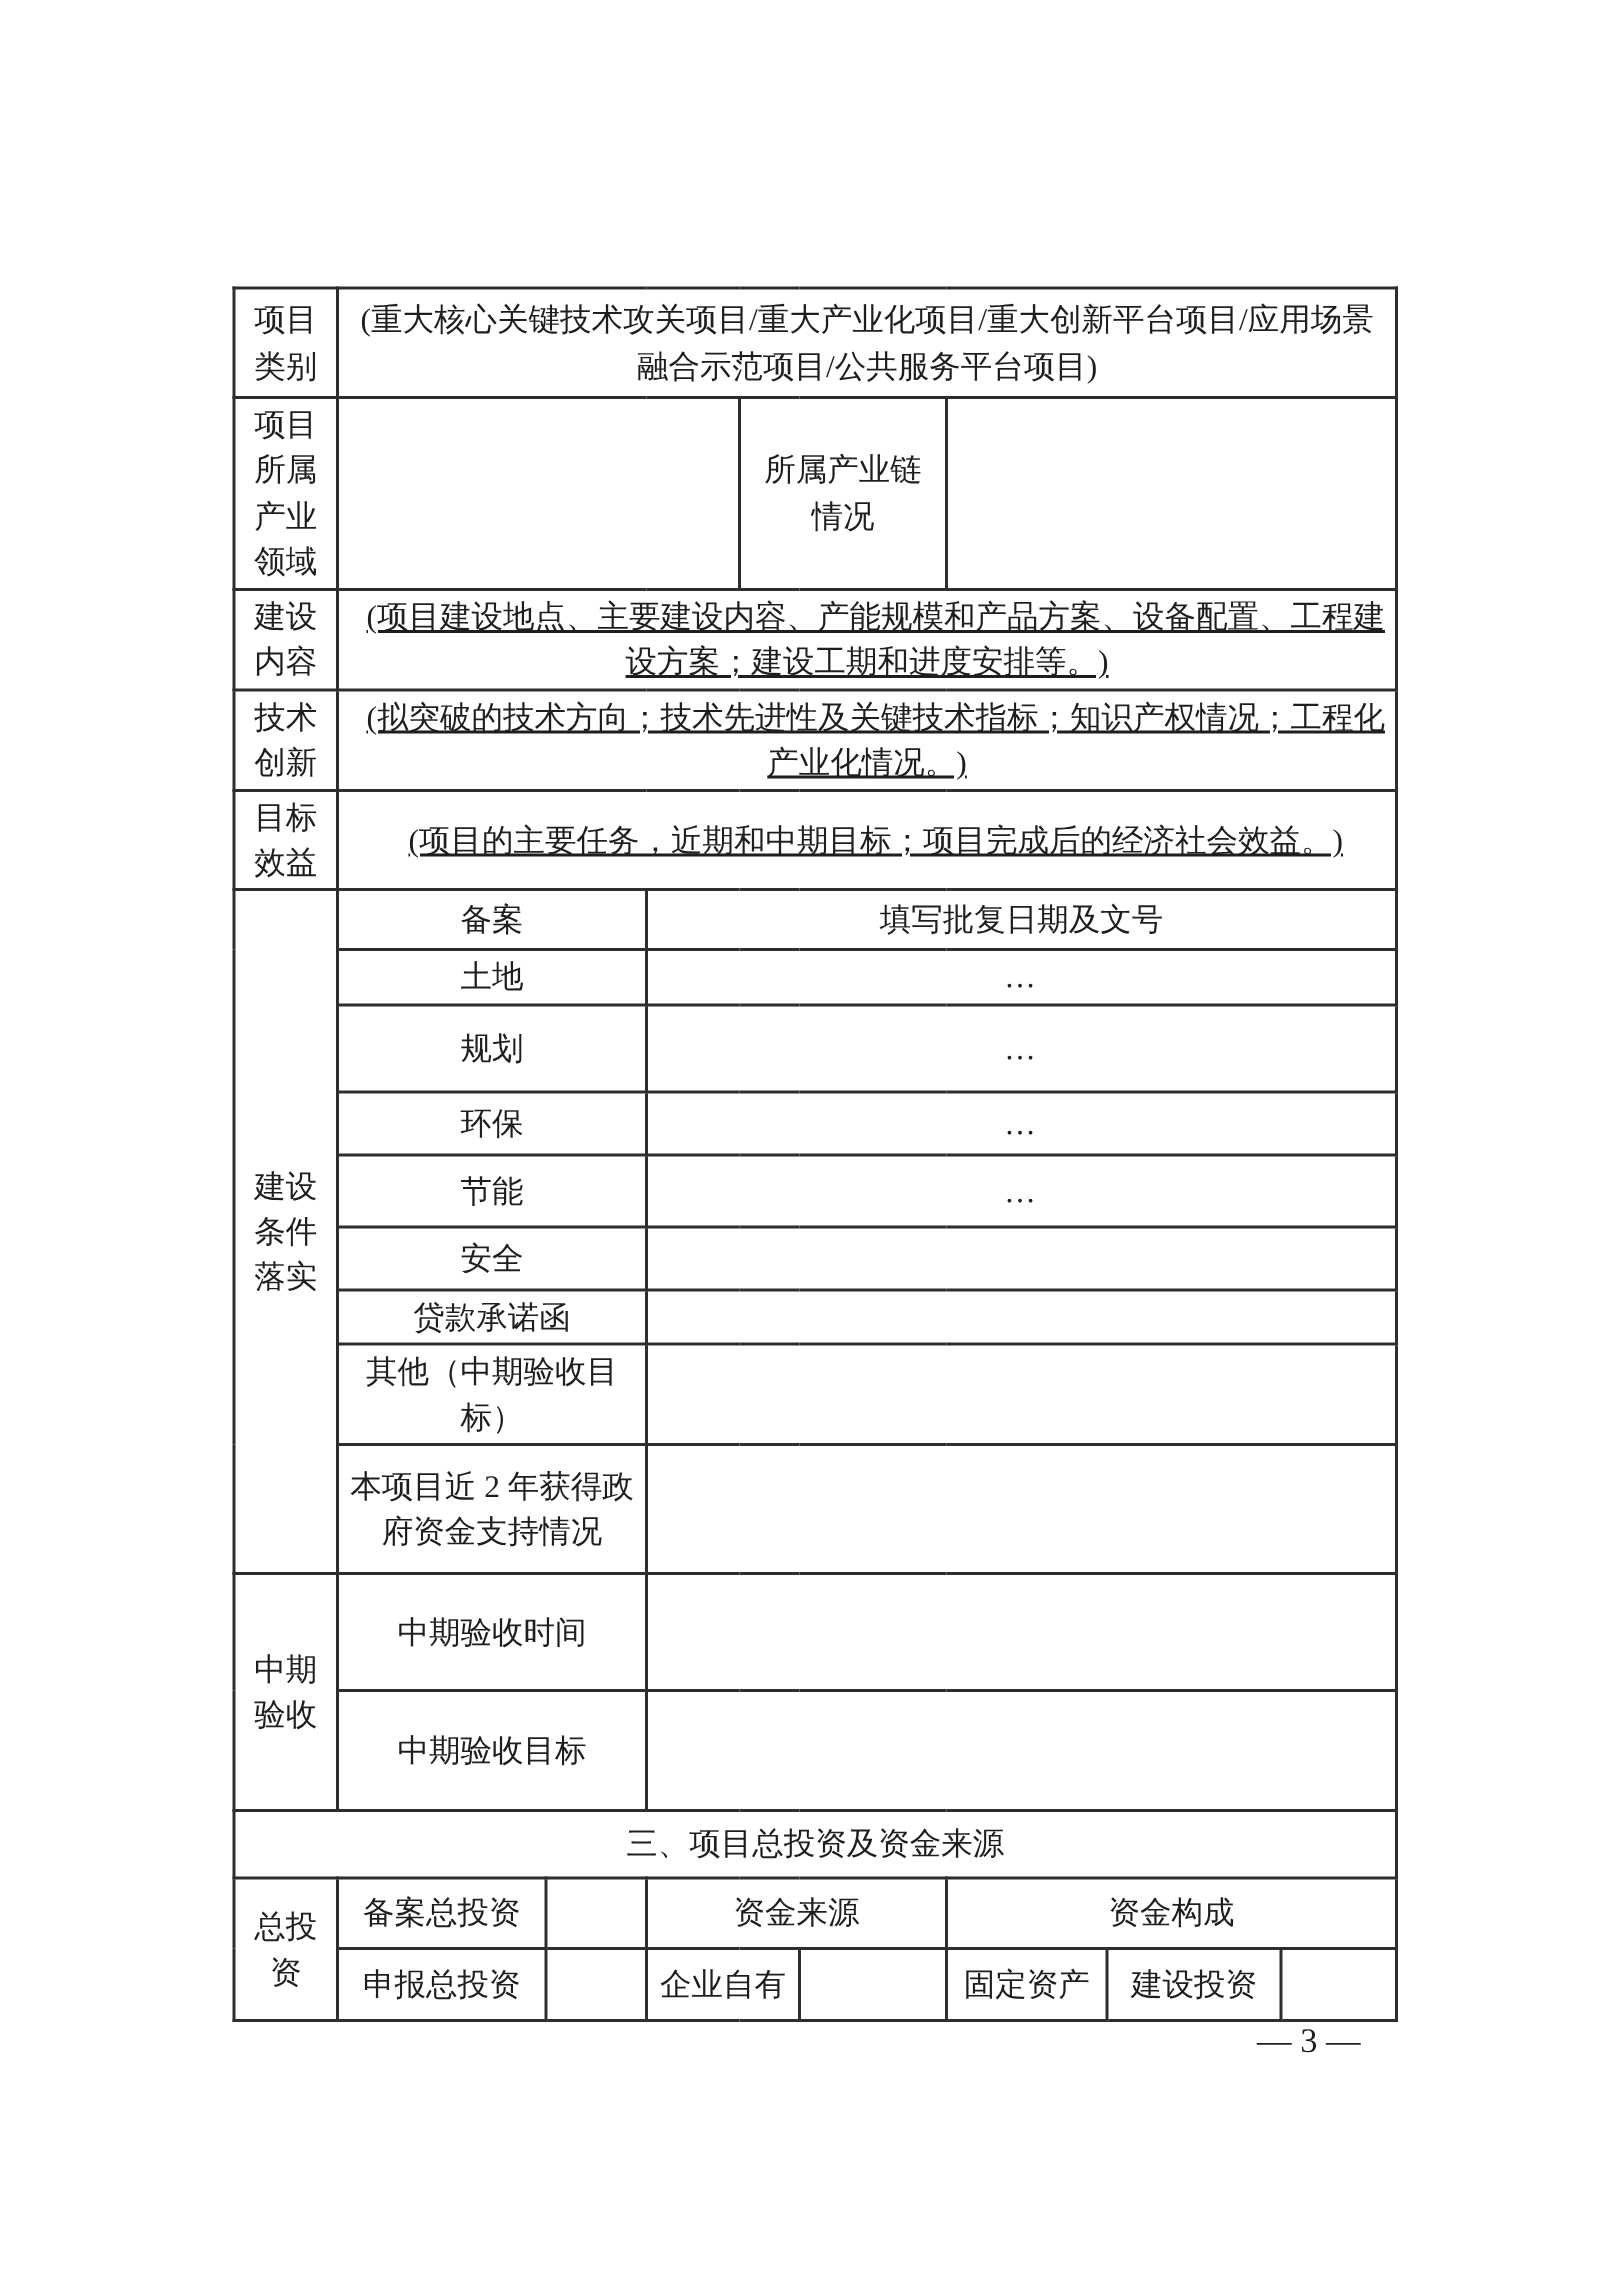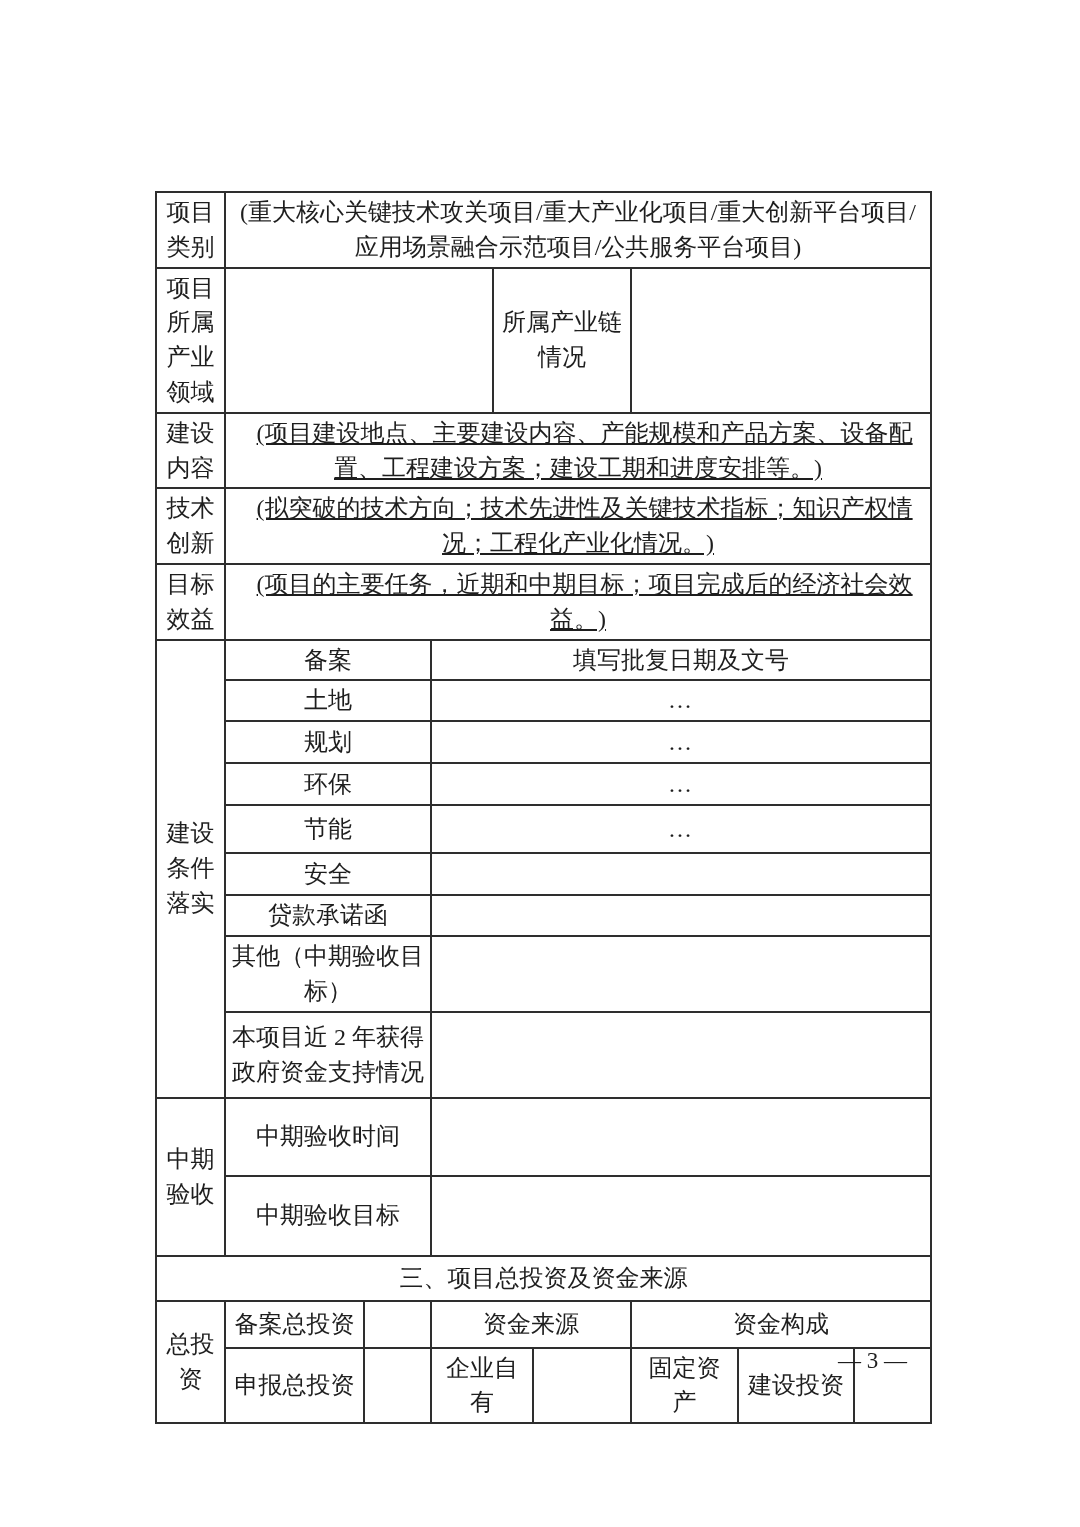--- a/index.html
+++ b/index.html
@@ -20,21 +20,21 @@
     position: absolute;
     left: 155px;
     top: 191px;
     width: 775px;
     border-collapse: collapse;
     table-layout: fixed;
     border: 2px solid #2e2e2e;
   }
   table.form-table td {
     border: 2px solid #2e2e2e;
-    font-size: 24px;
+    font-size: 21px;
     line-height: 1.45;
     text-align: center;
     vertical-align: middle;
     padding: 2px 5px;
     overflow: hidden;
     word-break: break-all;
   }
   td.pre { white-space: pre-line; }
   td.para {
     text-align: left;
@@ -115,21 +115,21 @@
       <td rowspan="9" class="pre">建设
 条件
 落实</td>
       <td colspan="2">备案</td>
       <td colspan="6">填写批复日期及文号</td>
     </tr>
     <tr style="height:35px">
       <td colspan="2">土地</td>
       <td colspan="6" class="dots">…</td>
     </tr>
-    <tr style="height:42px">
+    <tr style="height:58px">
       <td colspan="2">规划</td>
       <td colspan="6" class="dots">…</td>
     </tr>
     <tr style="height:42px">
       <td colspan="2">环保</td>
       <td colspan="6" class="dots">…</td>
     </tr>
     <tr style="height:48px">
       <td colspan="2">节能</td>
       <td colspan="6" class="dots">…</td>

